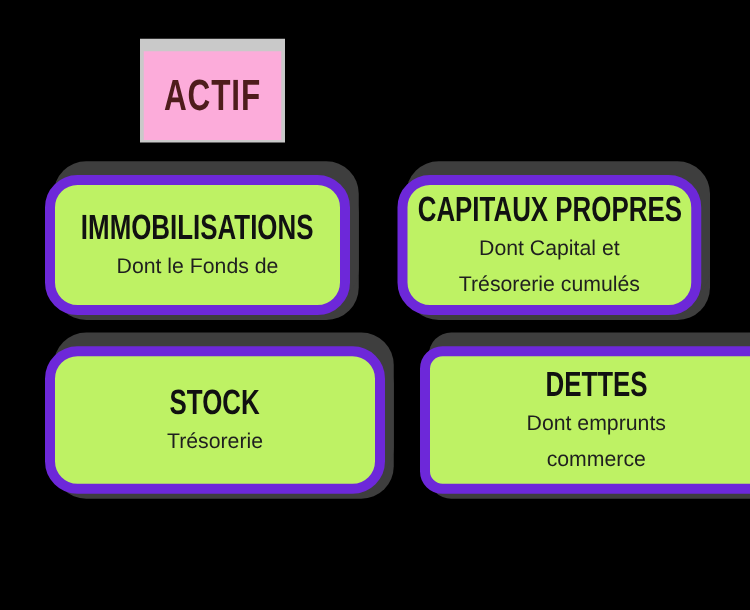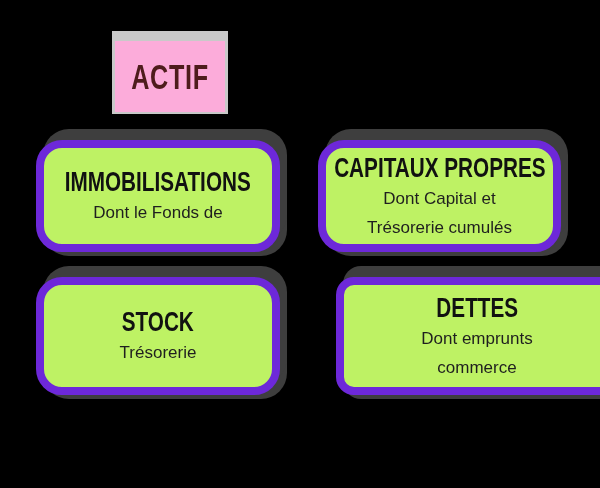--- a/index.html
+++ b/index.html
@@ -55,21 +55,21 @@
     box-sizing: border-box;
     box-shadow: 7px -11px 0 #3E3E3E, 7px 4px 0 #3E3E3E;
     display: flex;
     flex-direction: column;
     align-items: center;
     justify-content: center;
     text-align: center;
   }
   #card-immobilisations { left: 36px;  top: 140px; width: 244px; height: 112px; }
   #card-capitaux        { left: 318px; top: 140px; width: 243px; height: 112px; }
-  #card-stock           { left: 36px;  top: 277px; width: 244px; height: 118px; }
+  #card-stock           { left: 36px;  top: 277px; width: 272px; height: 118px; }
   #card-dettes          { left: 336px; top: 277px; width: 282px; height: 118px; border-radius: 18px; }
 
   .card-title {
     font-size: 28px;
     font-weight: bold;
     color: #111111;
     line-height: 33px;
     transform: scaleX(0.74);
     transform-origin: center;
     white-space: nowrap;

